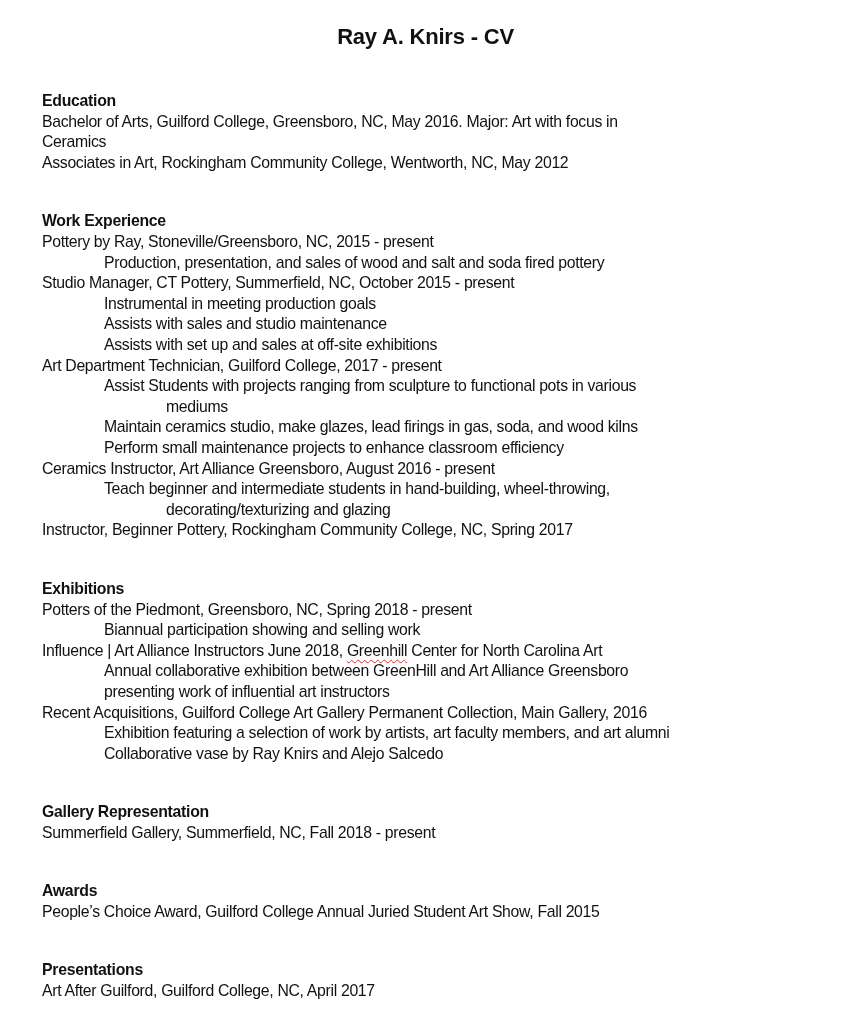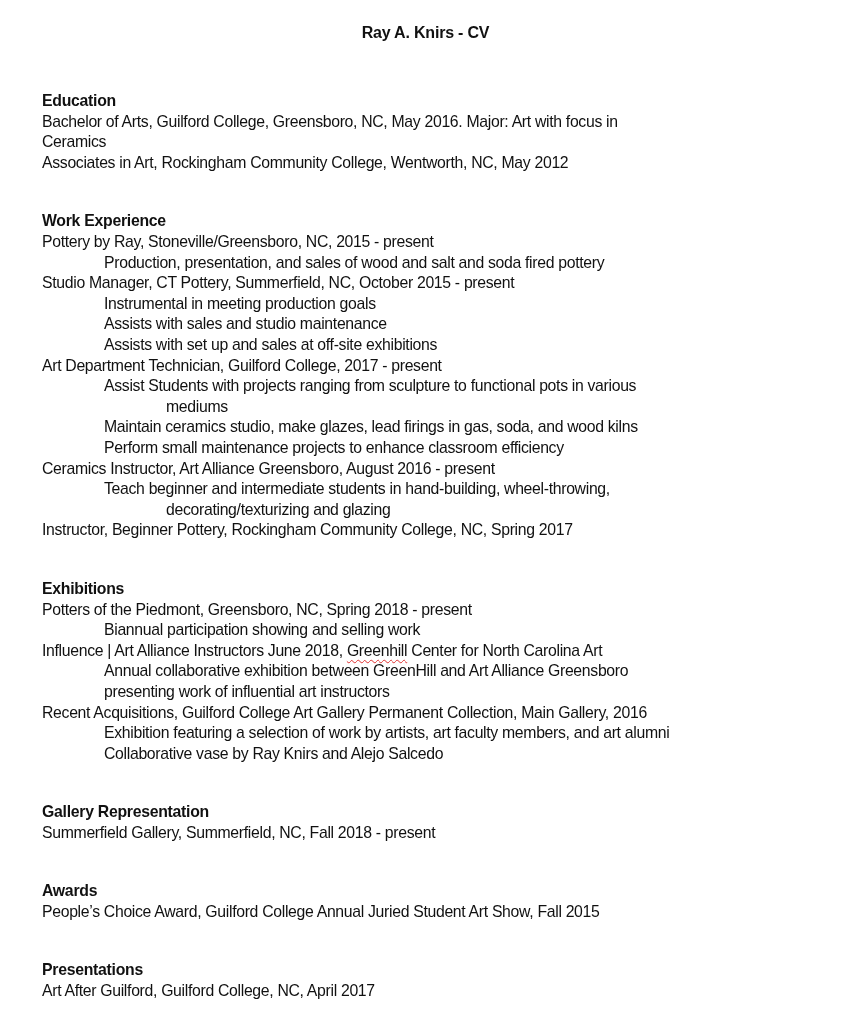--- a/index.html
+++ b/index.html
@@ -3,21 +3,21 @@
 <meta charset="utf-8">
 <style>
   html, body { margin: 0; padding: 0; background: #ffffff; }
   body {
     width: 851px; height: 1023px; overflow: hidden; position: relative;
     font-family: "Liberation Sans", sans-serif; color: #111111;
   }
   .page { position: absolute; left: 0; top: 0; width: 851px; }
   .title {
     position: absolute; top: 24px; left: 0; width: 851px; text-align: center;
-    font-weight: bold; font-size: 16px; letter-spacing: -0.2px;
+    font-weight: bold; font-size: 22px; letter-spacing: -0.2px;
   }
   .line {
     position: absolute; left: 42px; white-space: nowrap;
     font-size: 17px; line-height: 20.6px; letter-spacing: -0.35px;
     transform-origin: left top;
   }
   .heading { font-weight: bold; letter-spacing: -0.3px; }
   .ind1 { left: 104px; }
   .ind2 { left: 166px; }
   .spell {

